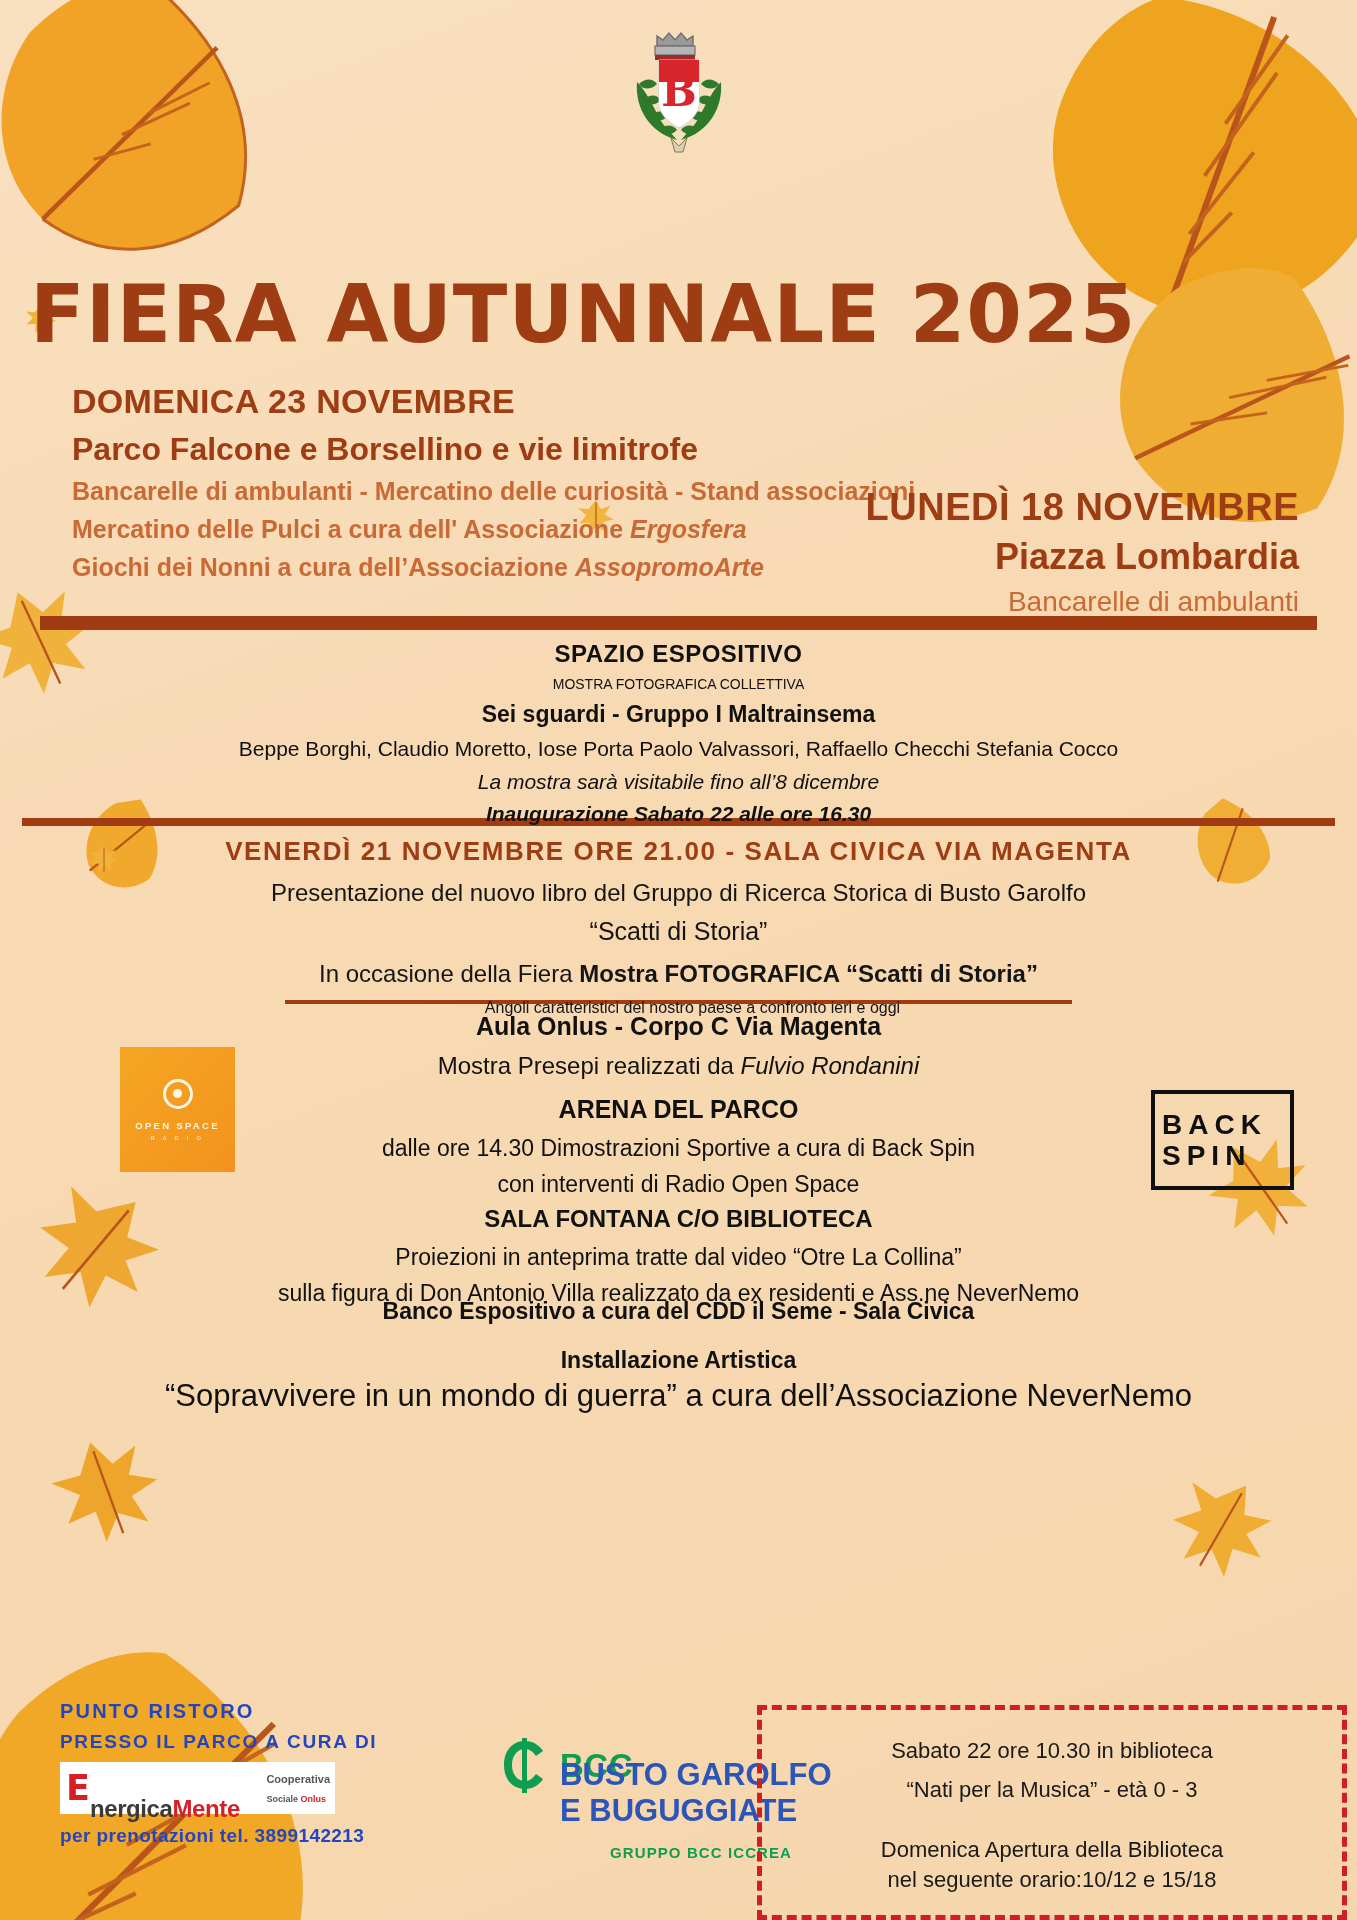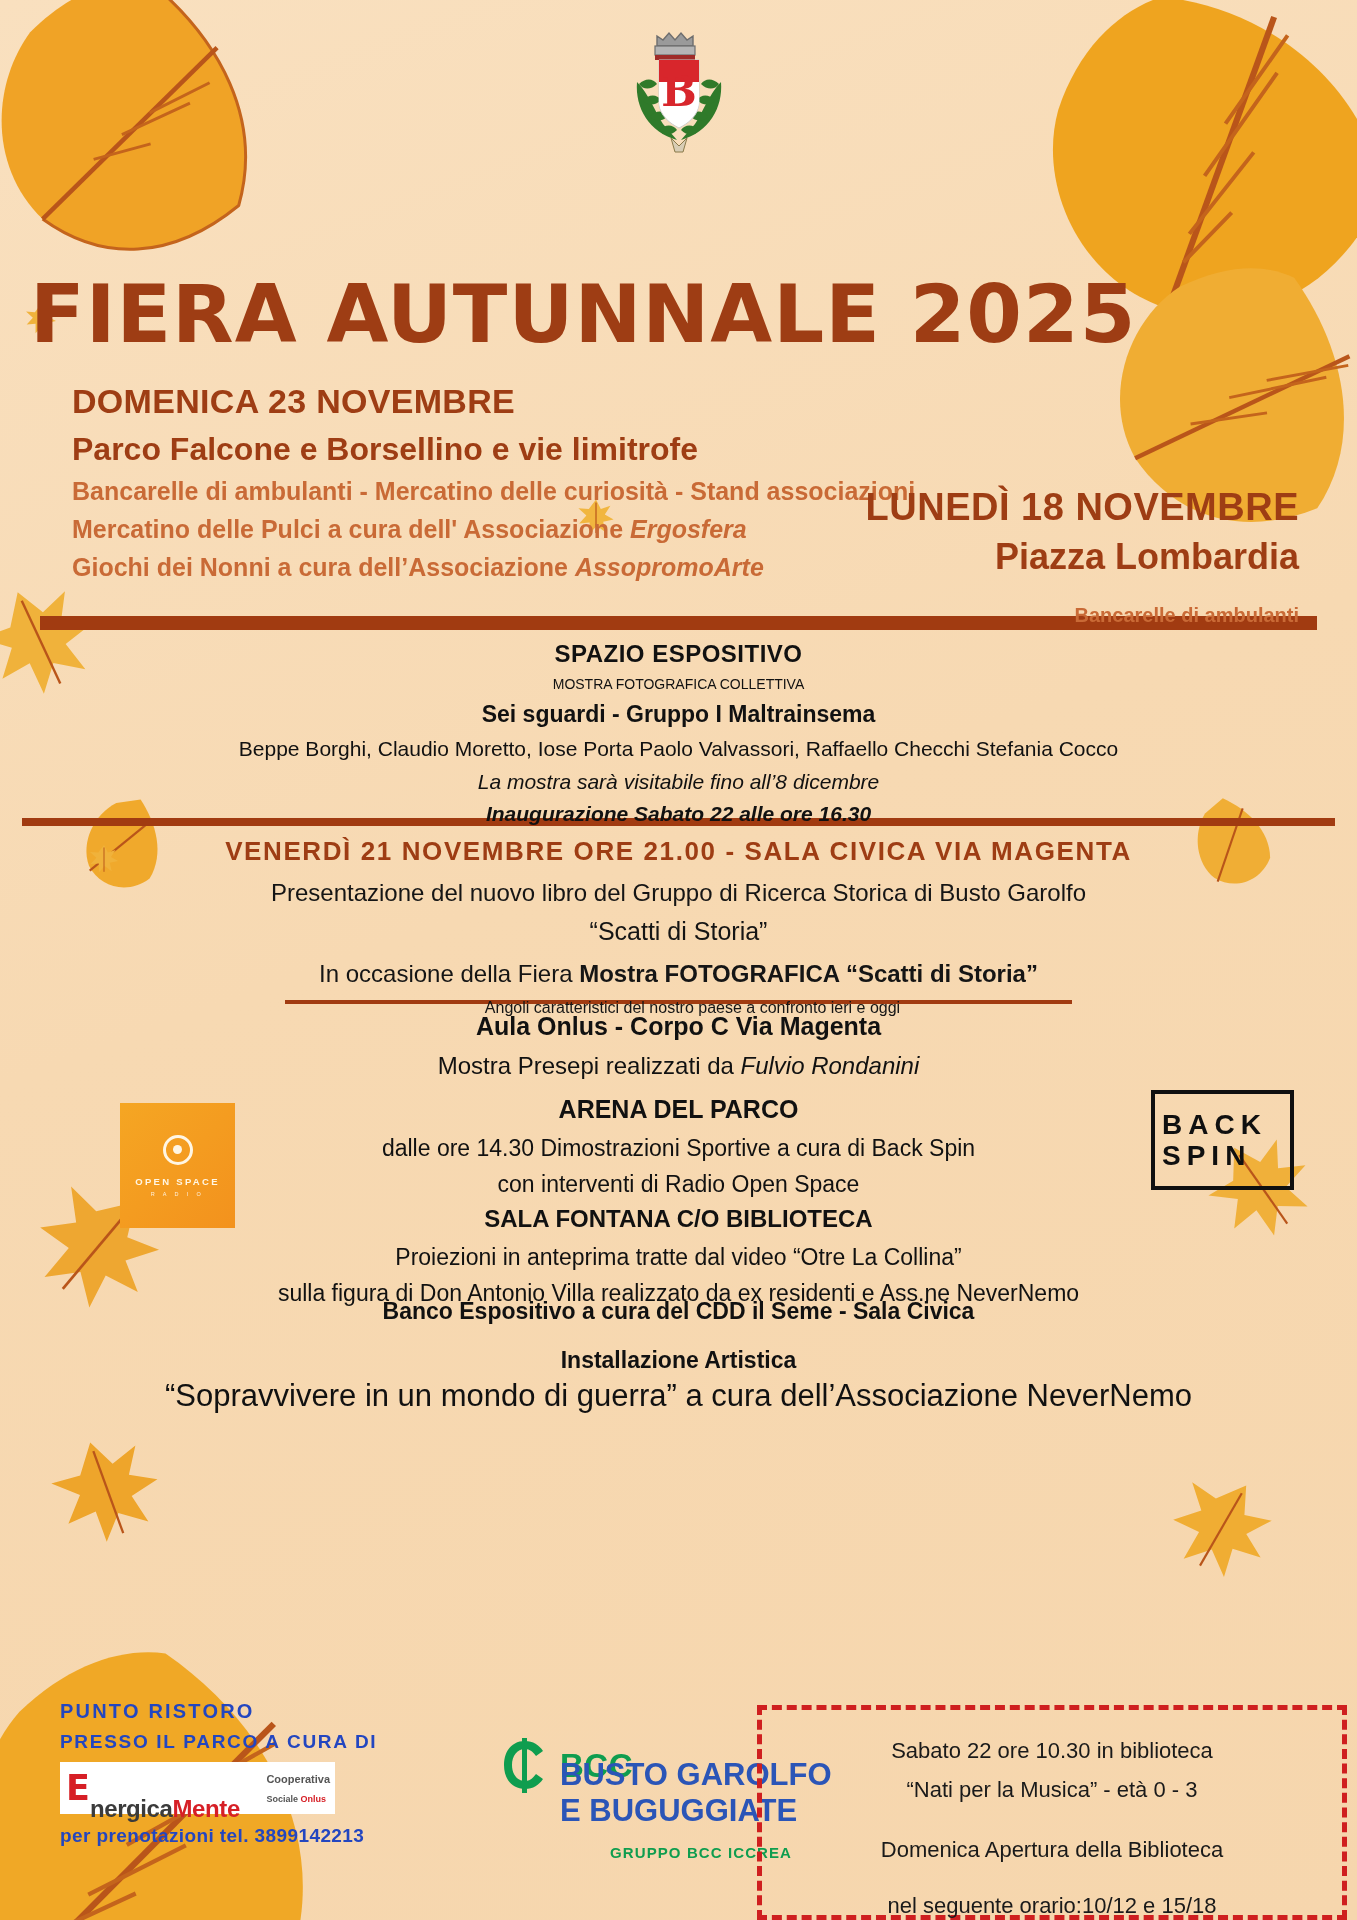--- a/index.html
+++ b/index.html
@@ -53,21 +53,21 @@
   .sun-line {
     font-size: 25px; font-weight: 700; color:#c96a36; margin-top:9px;
   }
   .sun-line em { font-style: italic; }
   .leafbullet-s { position:absolute; left:24px; top:300px; width:34px; height:38px; }
 
   
   .monday { position:absolute; right:58px; top:486px; text-align:right; z-index:5; }
   .mon-day { font-size: 38px; font-weight: 800; color:#9e3d14; letter-spacing:0.5px; }
   .mon-place { font-size: 36px; font-weight: 700; color:#9e3d14; margin-top:7px; }
-  .mon-line { font-size: 20px; font-weight: 700; color:#c96a36; margin-top:26px; }
+  .mon-line { font-size: 28px; font-weight: 400; color:#c96a36; margin-top:8px; }
   .leafbullet-m { position:absolute; left:30px; top:497px; width:36px; height:38px; }
 
   
   .bar {
     position:absolute; height:14px; background:#a13b11; z-index:4;
   }
   .bar.b1 { left:40px; right:40px; top:616px; }
   .bar.b2 { left:22px; right:22px; top:818px; height:8px; }
 
   
@@ -113,21 +113,21 @@
   .fontana .f3 { font-size:23px; font-weight:400; margin-top:9px; }
 
   
   .banco { position:absolute; left:0; right:0; top:1298px; text-align:center; z-index:5; color:#111;}
   .banco .g1 { font-size:23px; font-weight:800; }
   .banco .g2 { font-size:23px; font-weight:800; margin-top:22px; }
   .banco .g3 { font-size:31px; font-weight:400; margin-top:4px;text-align:center; }
 
   
   .openspace {
-    position:absolute; left:120px; top:1103px; width:115px; height:125px;
+    position:absolute; left:120px; top:1047px; width:115px; height:125px;
     background: linear-gradient(135deg,#f5a623,#f3921d);
     z-index:6; display:flex; flex-direction:column; align-items:center; justify-content:center;
   }
   .os-ring { width:30px; height:30px; border:3px solid #fff6e4; border-radius:50%;
              display:flex; align-items:center; justify-content:center; }
   .os-dot { width:9px; height:9px; background:#fff6e4; border-radius:50%; }
   .os-t { font-size:9.5px; color:#fff6e4; letter-spacing:2.3px; margin-top:11px; font-weight:600;}
   .os-t2 { font-size:5.5px; color:#fff0da; letter-spacing:3.4px; margin-top:4px;}
 
   
@@ -166,21 +166,21 @@
 
   
   .infobox {
     position:absolute; right:10px; top:1705px; width:590px; height:215px;
     border:5px dashed #cf1f1f; background: transparent; z-index:6;
     padding:26px 20px 0; text-align:center; color:#1a1a1a;
   }
   .infobox .i1 { font-size:22px; margin-top:2px; }
   .infobox .i2 { font-size:22px; margin-top:13px; }
   .infobox .i3 { font-size:22px; margin-top:34px; }
-  .infobox .i4 { font-size:22px; margin-top:30px; }
+  .infobox .i4 { font-size:22px; margin-top:4px; }
 </style>
 </head>
 <body>
 
 <div class="poster">
 
   <div class="leaf" style="left:-40px;top:-30px;width:330px;height:300px;transform:rotate(12deg);">
     <svg viewBox="0 0 200 200">
         <path d="M100 8 C150 35 190 80 186 140 C150 185 105 196 60 176 C18 150 8 96 26 56 C48 22 74 8 100 8 Z" fill="#f0a326"></path>
         <path d="M100 8 C150 35 190 80 186 140 C150 185 105 196 60 176" fill="none" stroke="#c4641c" stroke-width="2"></path>

